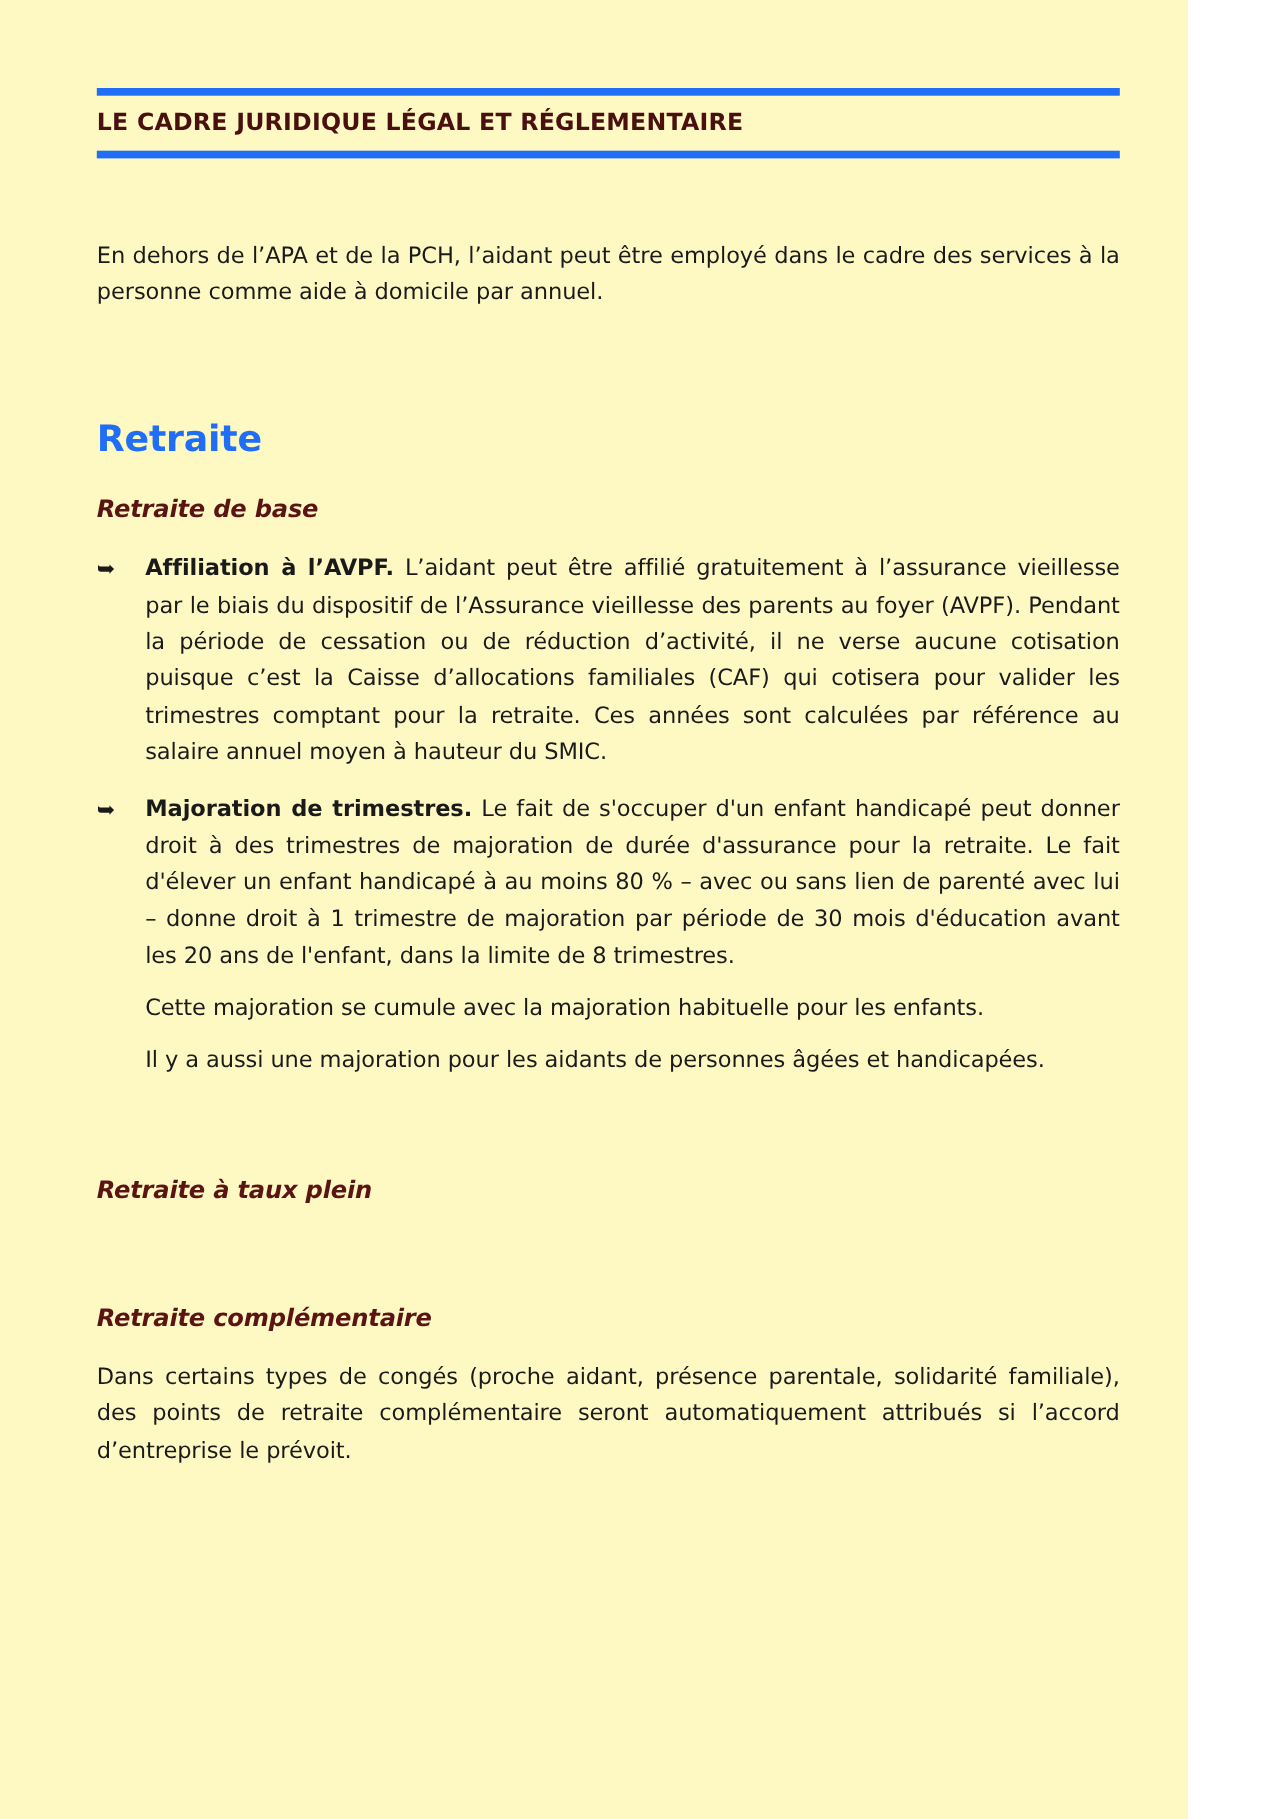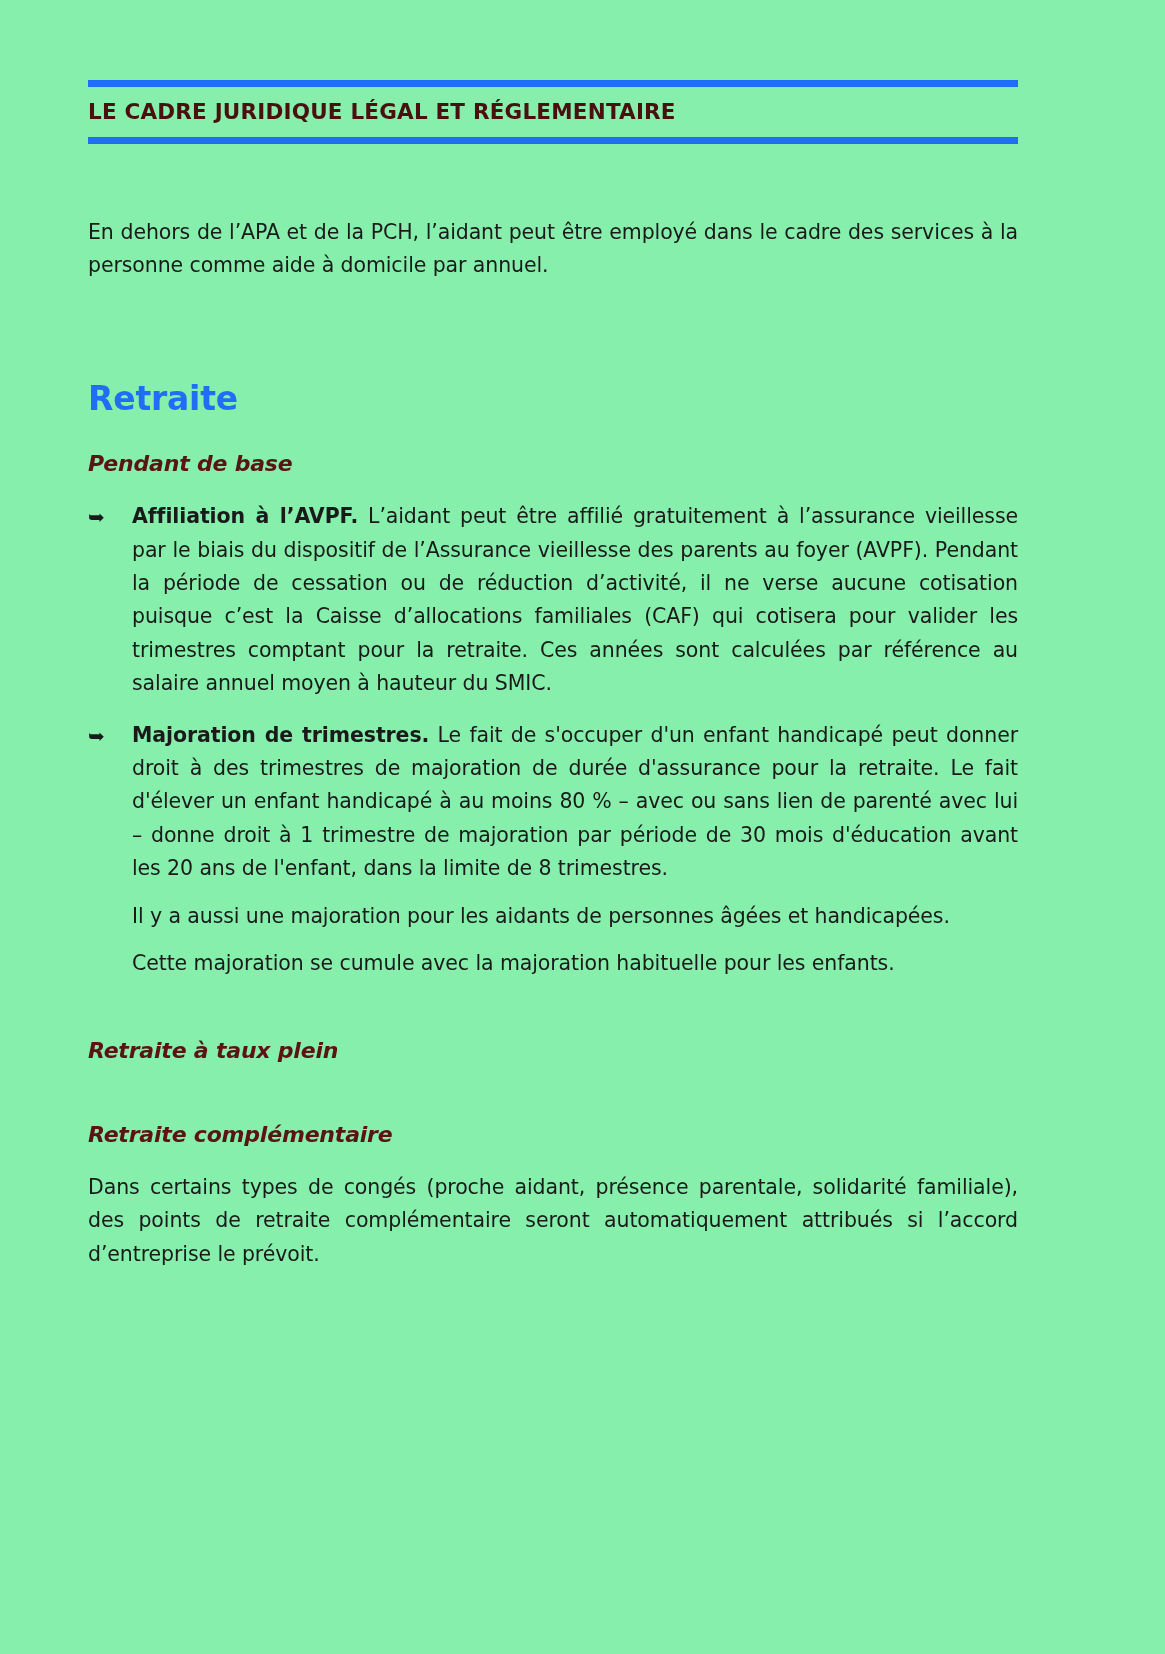--- a/index.html
+++ b/index.html
@@ -5,23 +5,23 @@
   html, body {
     margin: 0;
     padding: 0;
     background: #ffffff;
   }
   body {
     font-family: "Liberation Sans", sans-serif;
   }
   .page {
     position: relative;
-    width: 1165px;
+    width: 1080px;
     height: 1654px;
-    background: #86efac;
+    background: #fef9c3;
     box-sizing: border-box;
     overflow: hidden;
     text-decoration: underline;
   }
   .content {
     position: absolute;
     left: 88px;
     top: 0;
     width: 930px;
   }
@@ -77,21 +77,21 @@
     font-family: "DejaVu Sans", "Liberation Sans", sans-serif;
     font-size: 22px;
     font-weight: bold;
     font-style: italic;
     color: #5b1414;
     margin: 0;
     line-height: 1.15;
     letter-spacing: -0.2px;
   }
   .sub-wrap-1 { margin-top: 34px; margin-bottom: 24px; }
-  .sub-wrap   { margin-top: 58px; margin-bottom: 24px; }
+  .sub-wrap   { margin-top: 90px; margin-bottom: 24px; }
 
   
   ul.arrow-list {
     list-style: none;
     margin: 0;
     padding: 0;
   }
   ul.arrow-list > li {
     position: relative;
     padding-left: 44px;
@@ -166,33 +166,33 @@
 
     <div class="intro-wrap">
       <p class="body">En dehors de l’APA et de la PCH, l’aidant peut être employé dans le cadre des services à la personne comme aide à domicile par annuel.</p>
     </div>
 
     <div class="section-wrap">
       <h2 class="section">Retraite</h2>
     </div>
 
     <div class="sub-wrap-1">
-      <h3 class="subsection">Pendant de base</h3>
+      <h3 class="subsection">Retraite de base</h3>
     </div>
 
     <ul class="arrow-list">
       <li>
         <span class="arrow-marker">➥</span>
         <p class="body"><span class="lead">Affiliation à l’AVPF.</span><span> L’aidant peut être affilié gratuitement à l’assurance vieillesse par le biais du dispositif de l’Assurance vieillesse des parents au foyer (AVPF). Pendant la période de cessation ou de réduction d’activité, il ne verse aucune cotisation puisque c’est la Caisse d’allocations familiales (CAF) qui cotisera pour valider les trimestres comptant pour la retraite. Ces années sont calculées par référence au salaire annuel moyen à hauteur du SMIC.</span></p>
       </li>
       <li>
         <span class="arrow-marker">➥</span>
         <p class="body"><span class="lead">Majoration de trimestres.</span><span> Le fait de s'occuper d'un enfant handicapé peut donner droit à des trimestres de majoration de durée d'assurance pour la retraite. Le fait d'élever un enfant handicapé à au moins 80 % – avec ou sans lien de parenté avec lui – donne droit à 1 trimestre de majoration par période de 30 mois d'éducation avant les 20 ans de l'enfant, dans la limite de 8 trimestres.</span></p>
+        <p class="body">Cette majoration se cumule avec la majoration habituelle pour les enfants.</p>
         <p class="body">Il y a aussi une majoration pour les aidants de personnes âgées et handicapées.</p>
-        <p class="body">Cette majoration se cumule avec la majoration habituelle pour les enfants.</p>
       </li>
     </ul>
 
     <div class="sub-wrap">
       <h3 class="subsection">Retraite à taux plein</h3>
     </div>
 
     <div class="sub-wrap">
       <h3 class="subsection">Retraite complémentaire</h3>
     </div>

